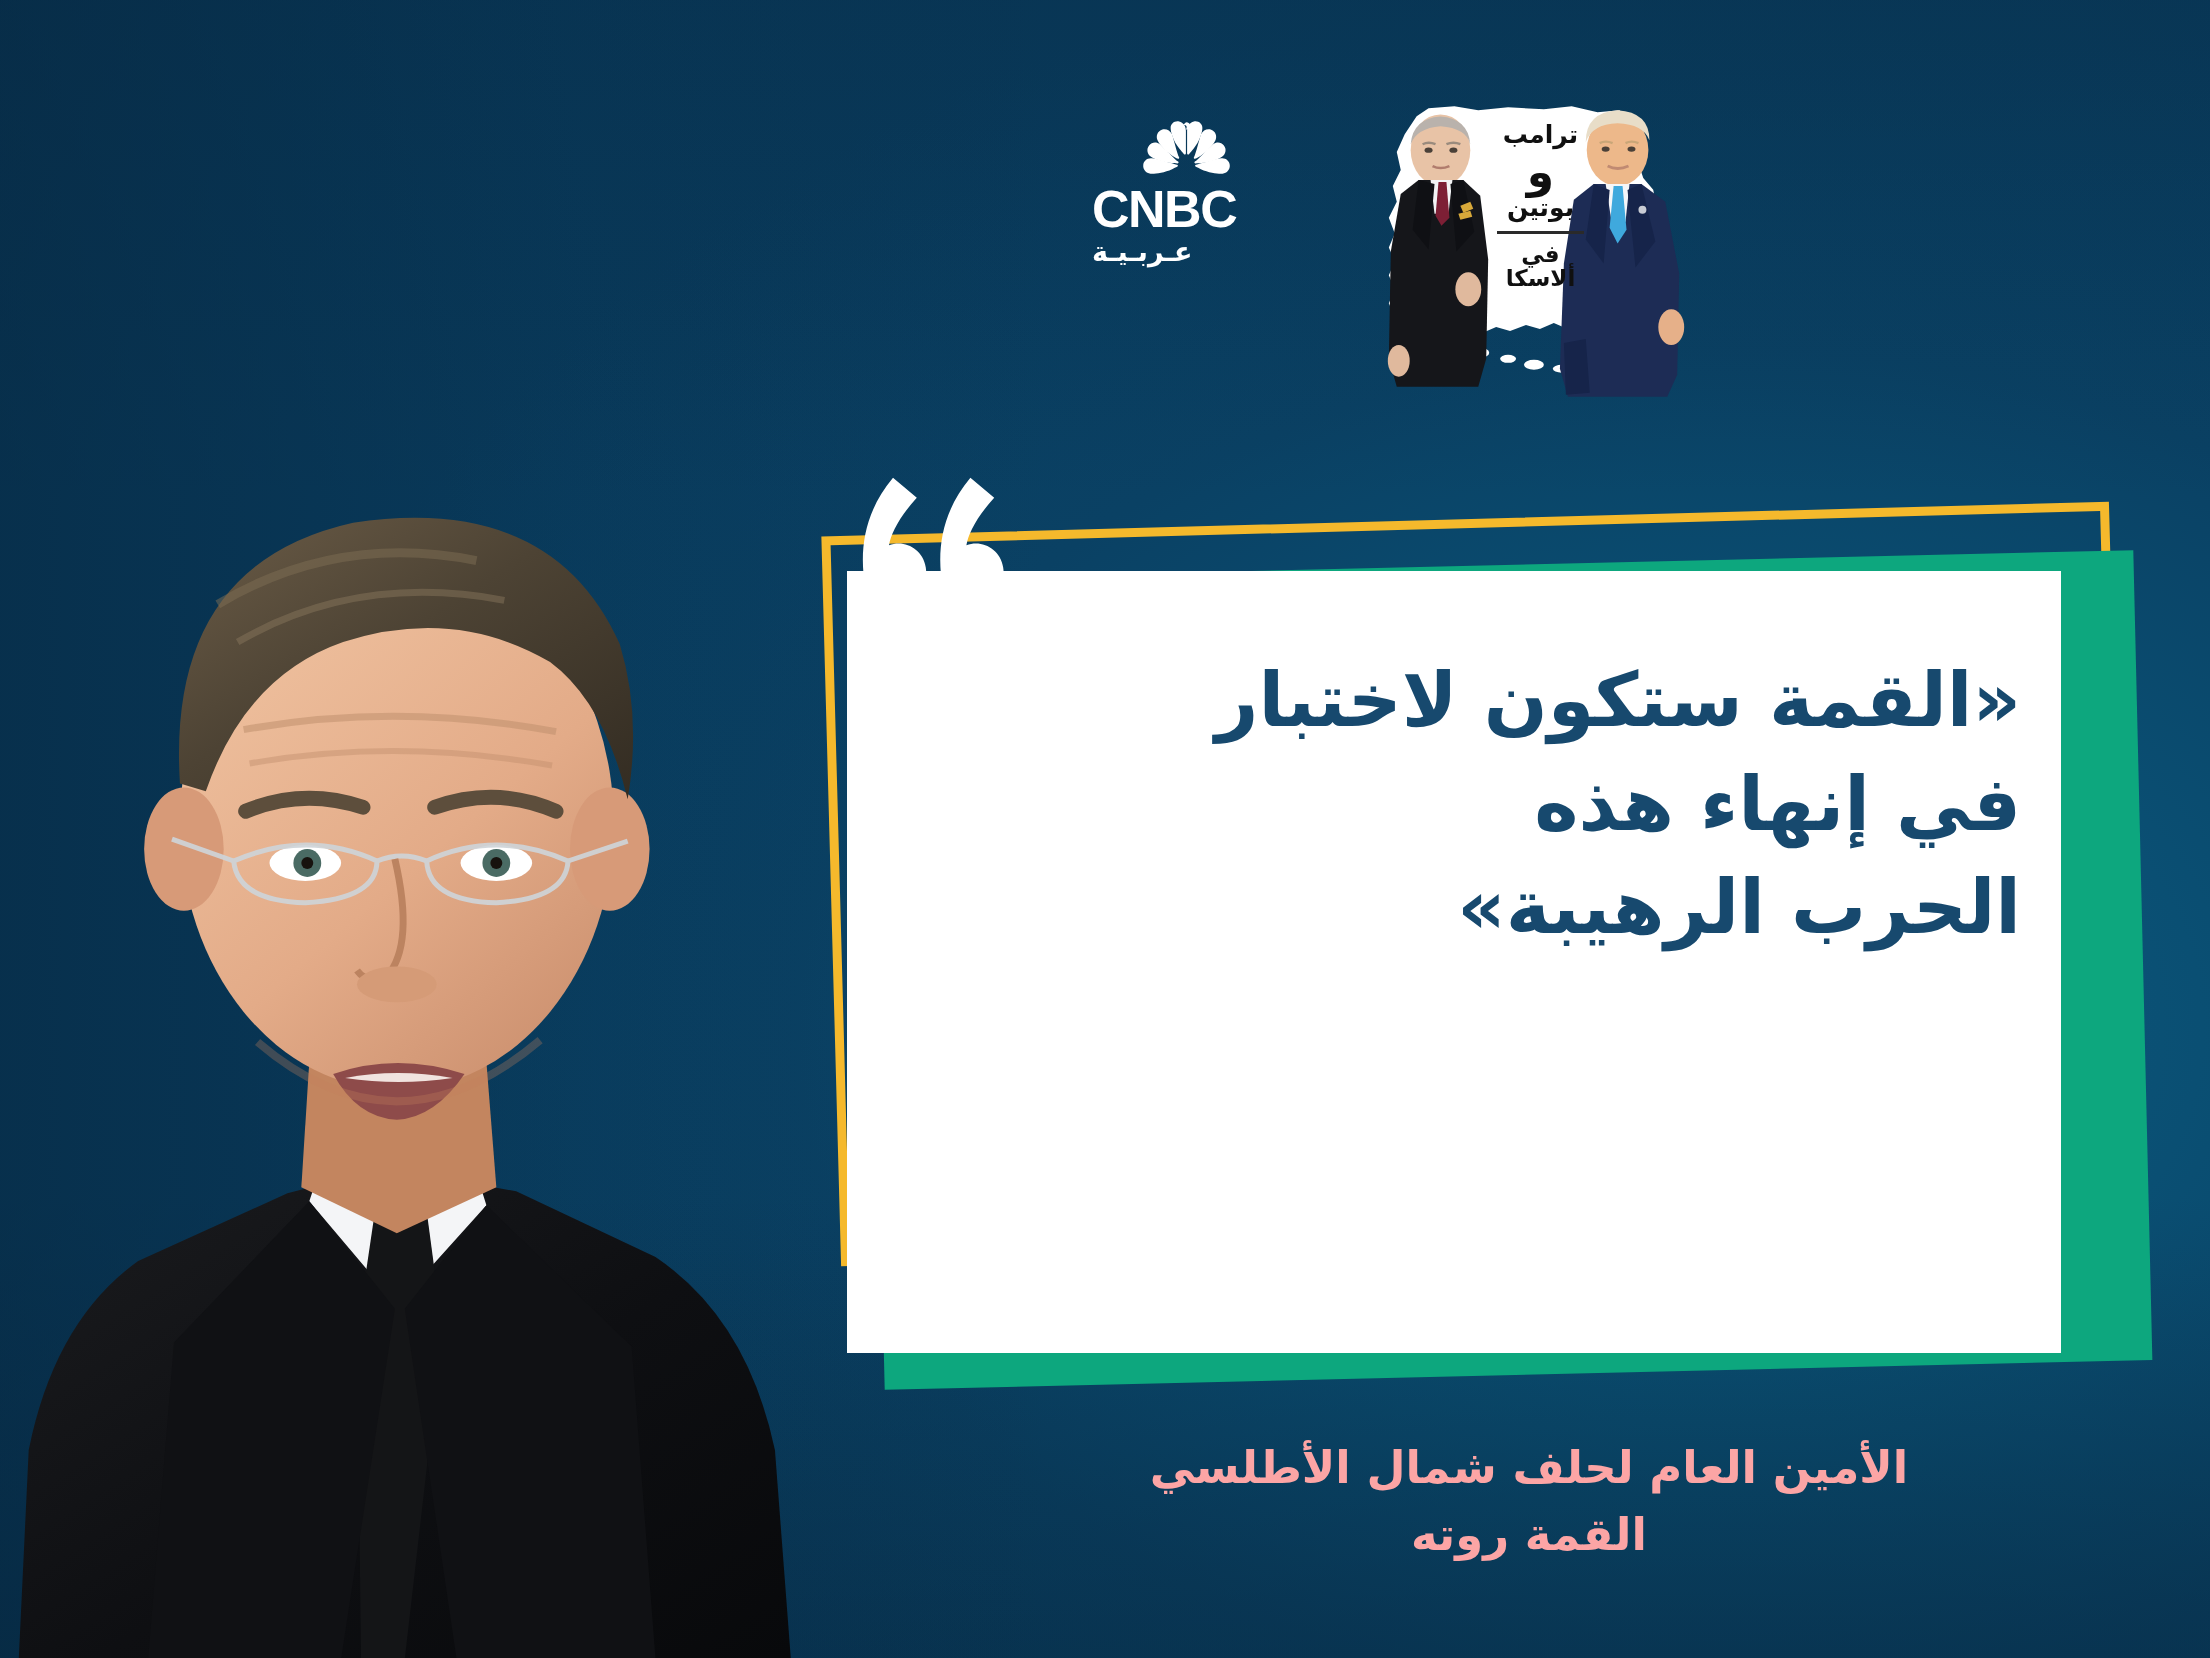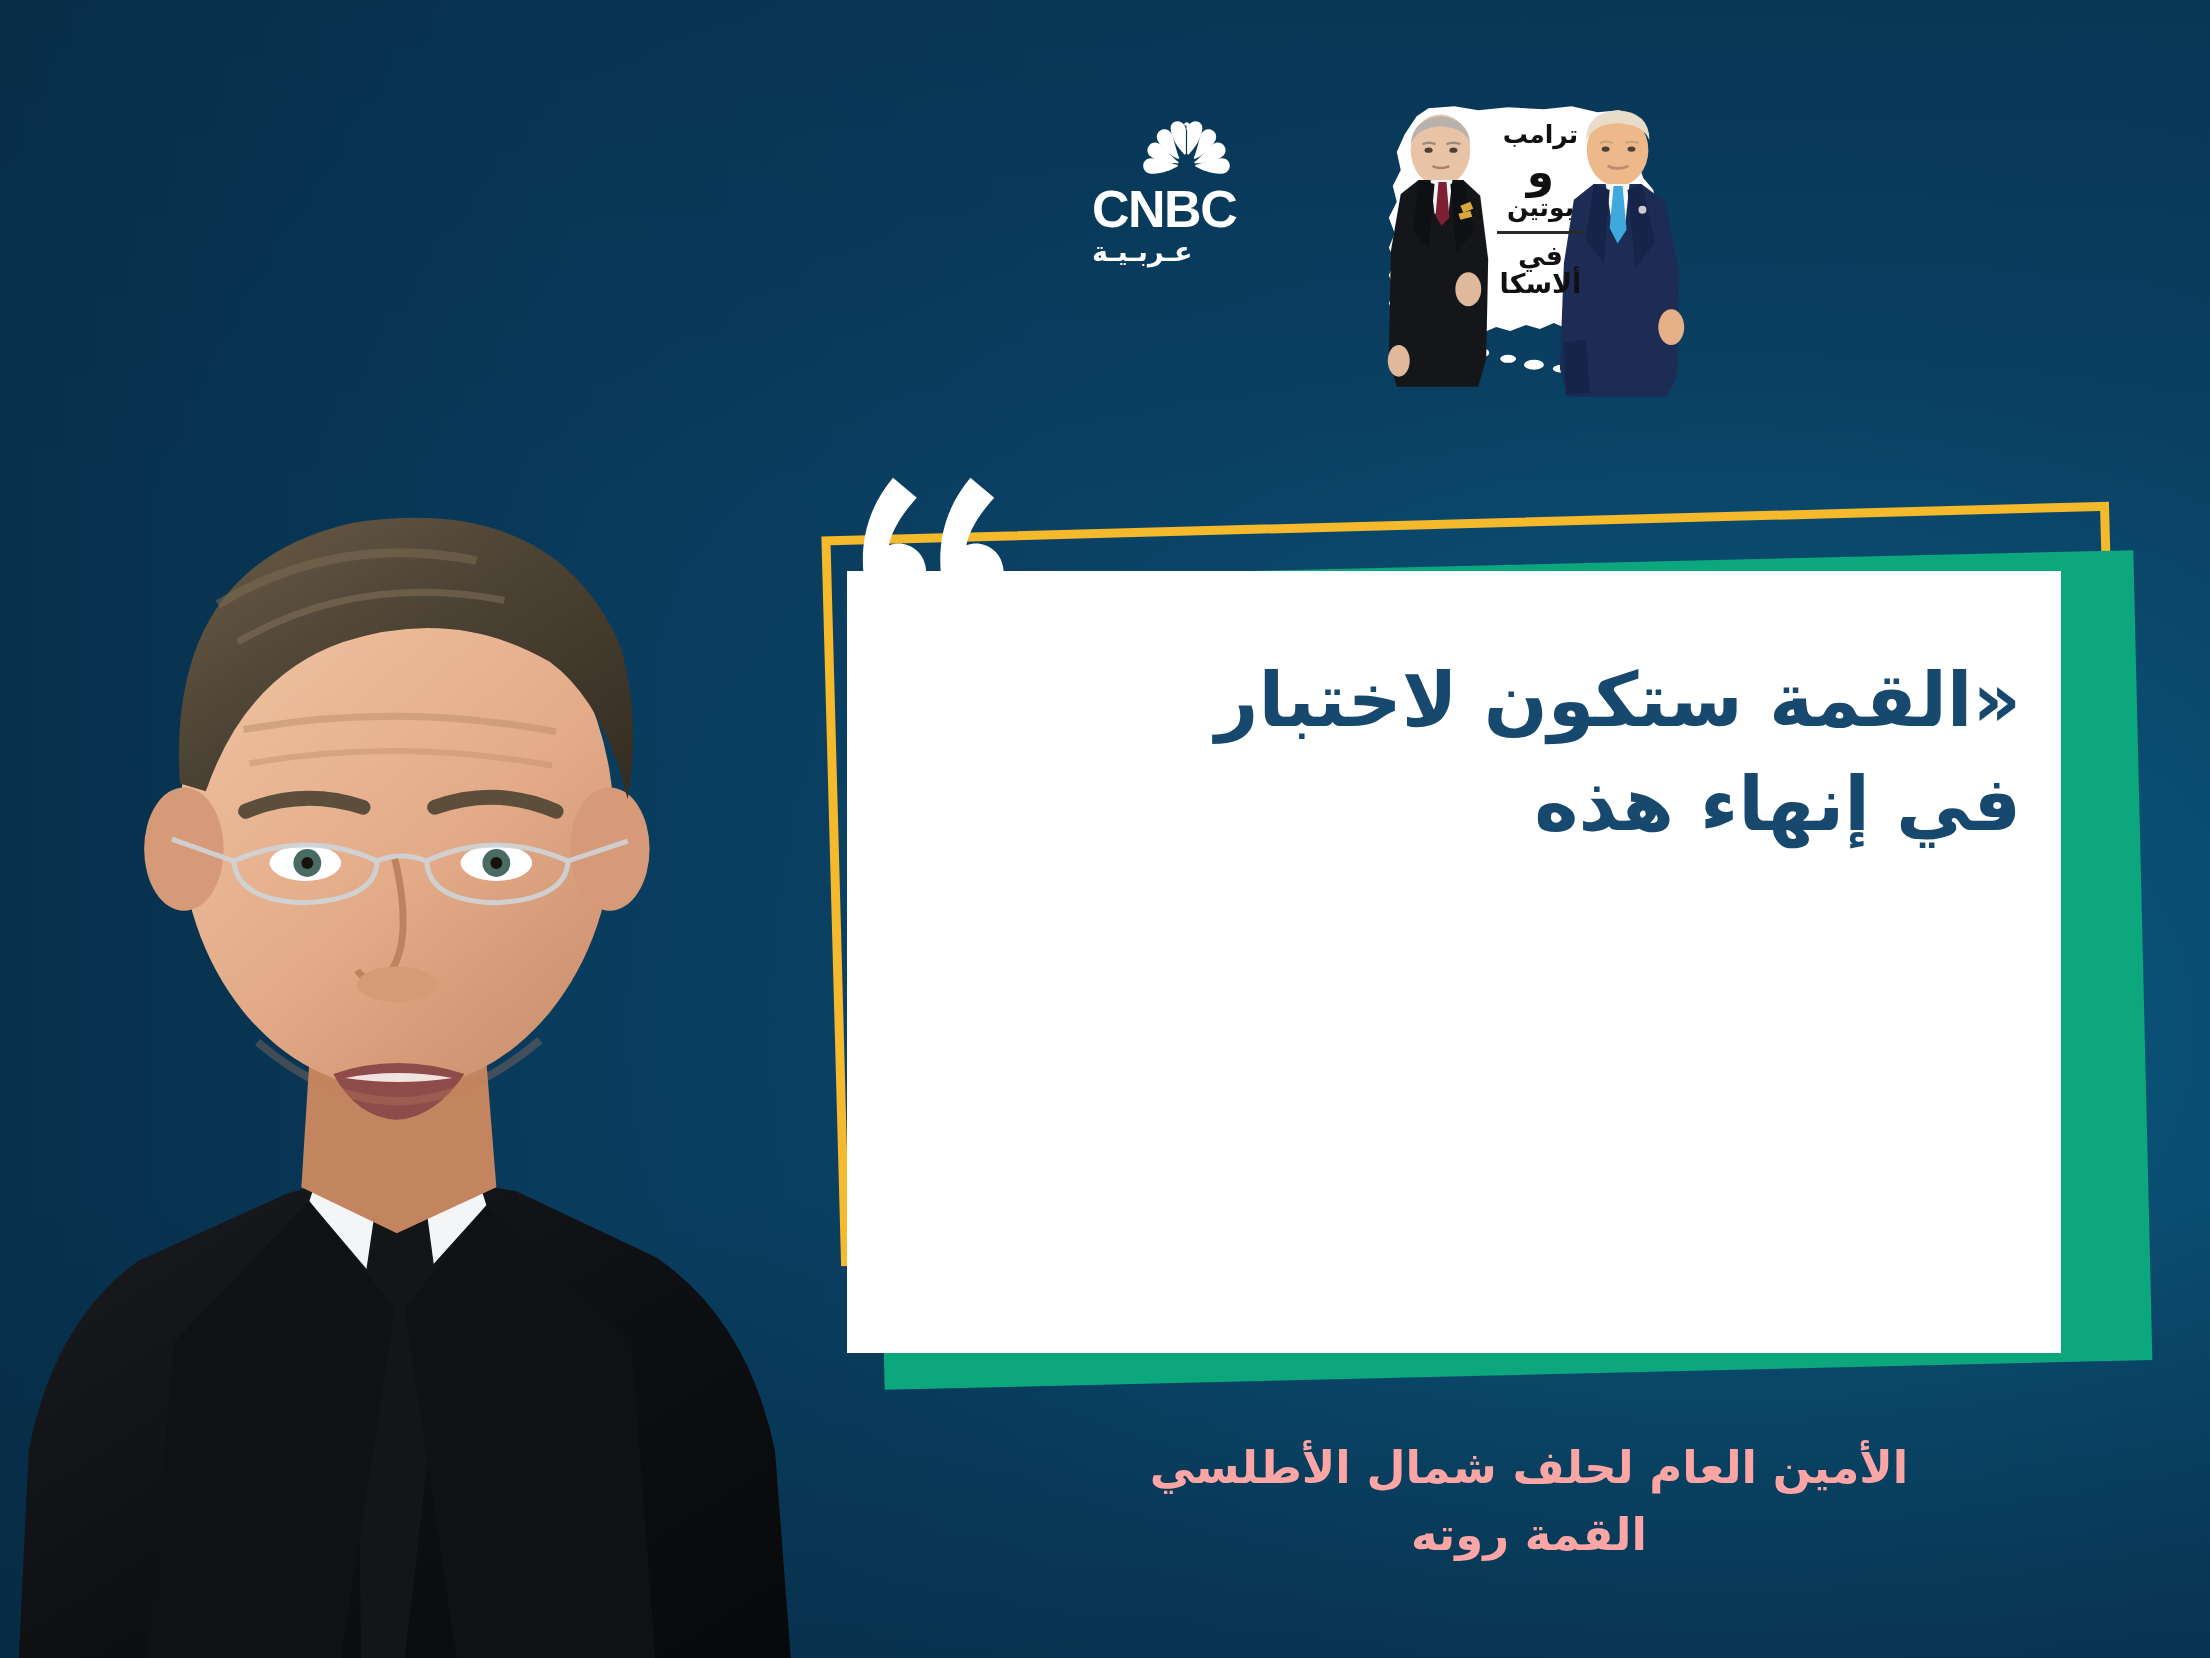--- a/index.html
+++ b/index.html
@@ -84,21 +84,21 @@
     padding: 12px 6px 10px;
     text-align: center;
     color: #101010;
     direction: rtl;
     z-index: 6;
   }
   .badge-l1 { font-size: 25px; font-weight: bold; line-height: 1.05; }
   .badge-and { font-size: 44px; font-weight: bold; line-height: 1.05; margin: 1px 0 0; }
   .badge-l2 { font-size: 25px; font-weight: bold; line-height: 1.05; }
   .badge-rule { height: 3px; background: #2a2a2a; margin: 9px 12px 8px; }
-  .badge-l3 { font-size: 27px; font-weight: bold; line-height: 1.05; }
+  .badge-l3 { font-size: 23px; font-weight: bold; line-height: 1.05; }
 
   .figure { position: absolute; z-index: 5; }
   .fig-putin { left: 62px; top: 14px; width: 155px; height: 285px; }
   .fig-trump { left: 247px; top: 8px; width: 169px; height: 299px; }
 
   
   .yellow-frame {
     position: absolute;
     left: 832px;
     top: 519px;
@@ -285,20 +285,21 @@
   <svg class="quote-marks" viewBox="0 0 220 130">
     <g fill="#ffffff">
       <path d="M18 128 C12 92 16 54 46 18 L70 38 C52 58 44 74 42 86 C58 80 76 90 79 108 C82 126 70 142 52 143 C34 144 21 140 18 128 Z"></path>
       <path d="M96 128 C90 92 94 54 124 18 L148 38 C130 58 122 74 120 86 C136 80 154 90 157 108 C160 126 148 142 130 143 C112 144 99 140 96 128 Z"></path>
     </g>
   </svg>
 
   <div class="quote-text">
     <div>«القمة ستكون لاختبار</div>
     <div>في إنهاء هذه</div>
+    <div>الحرب الرهيبة»</div>
   </div>
 
   <div class="attribution">
     <div class="attr-role">الأمين العام لحلف شمال الأطلسي</div>
     <div class="attr-name">القمة روته</div>
   </div>
 
   <svg class="portrait" viewBox="0 0 1020 1400">
     <defs>
       <linearGradient id="suitG" x1="0" y1="0" x2="1" y2="1">

